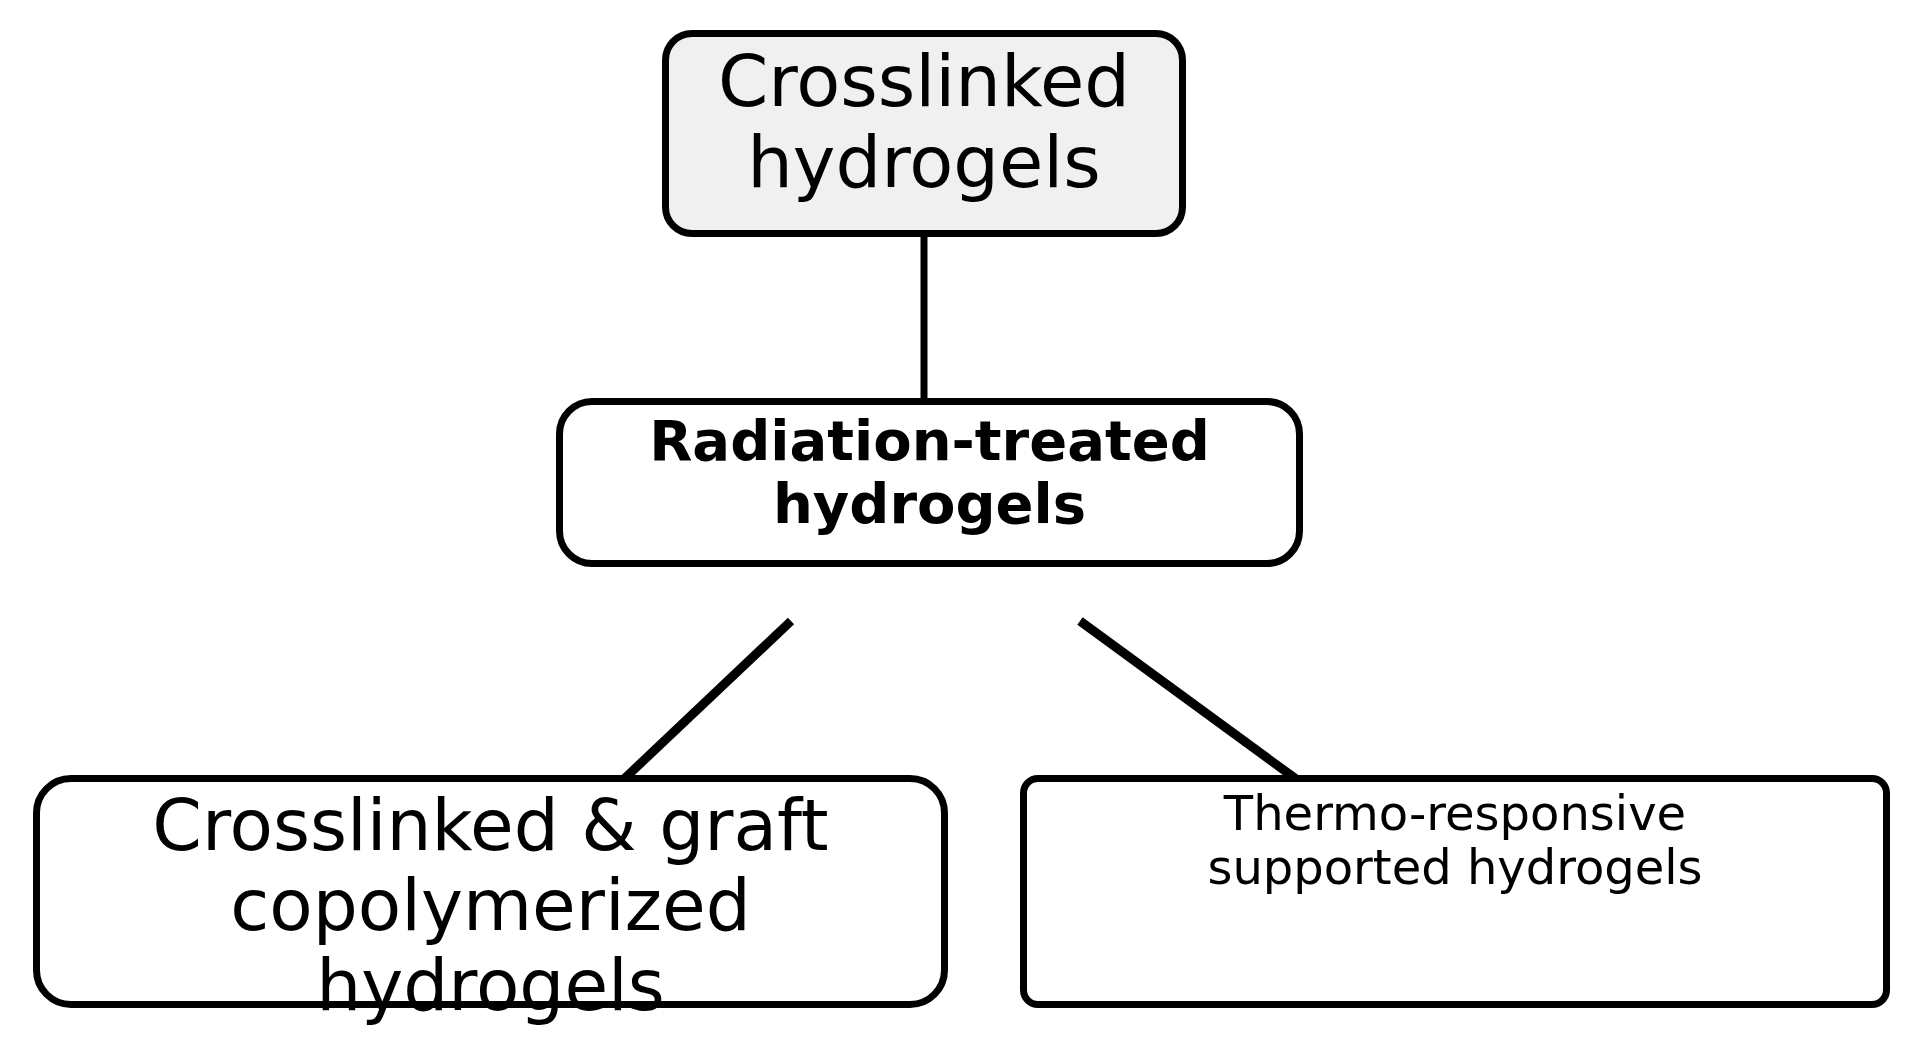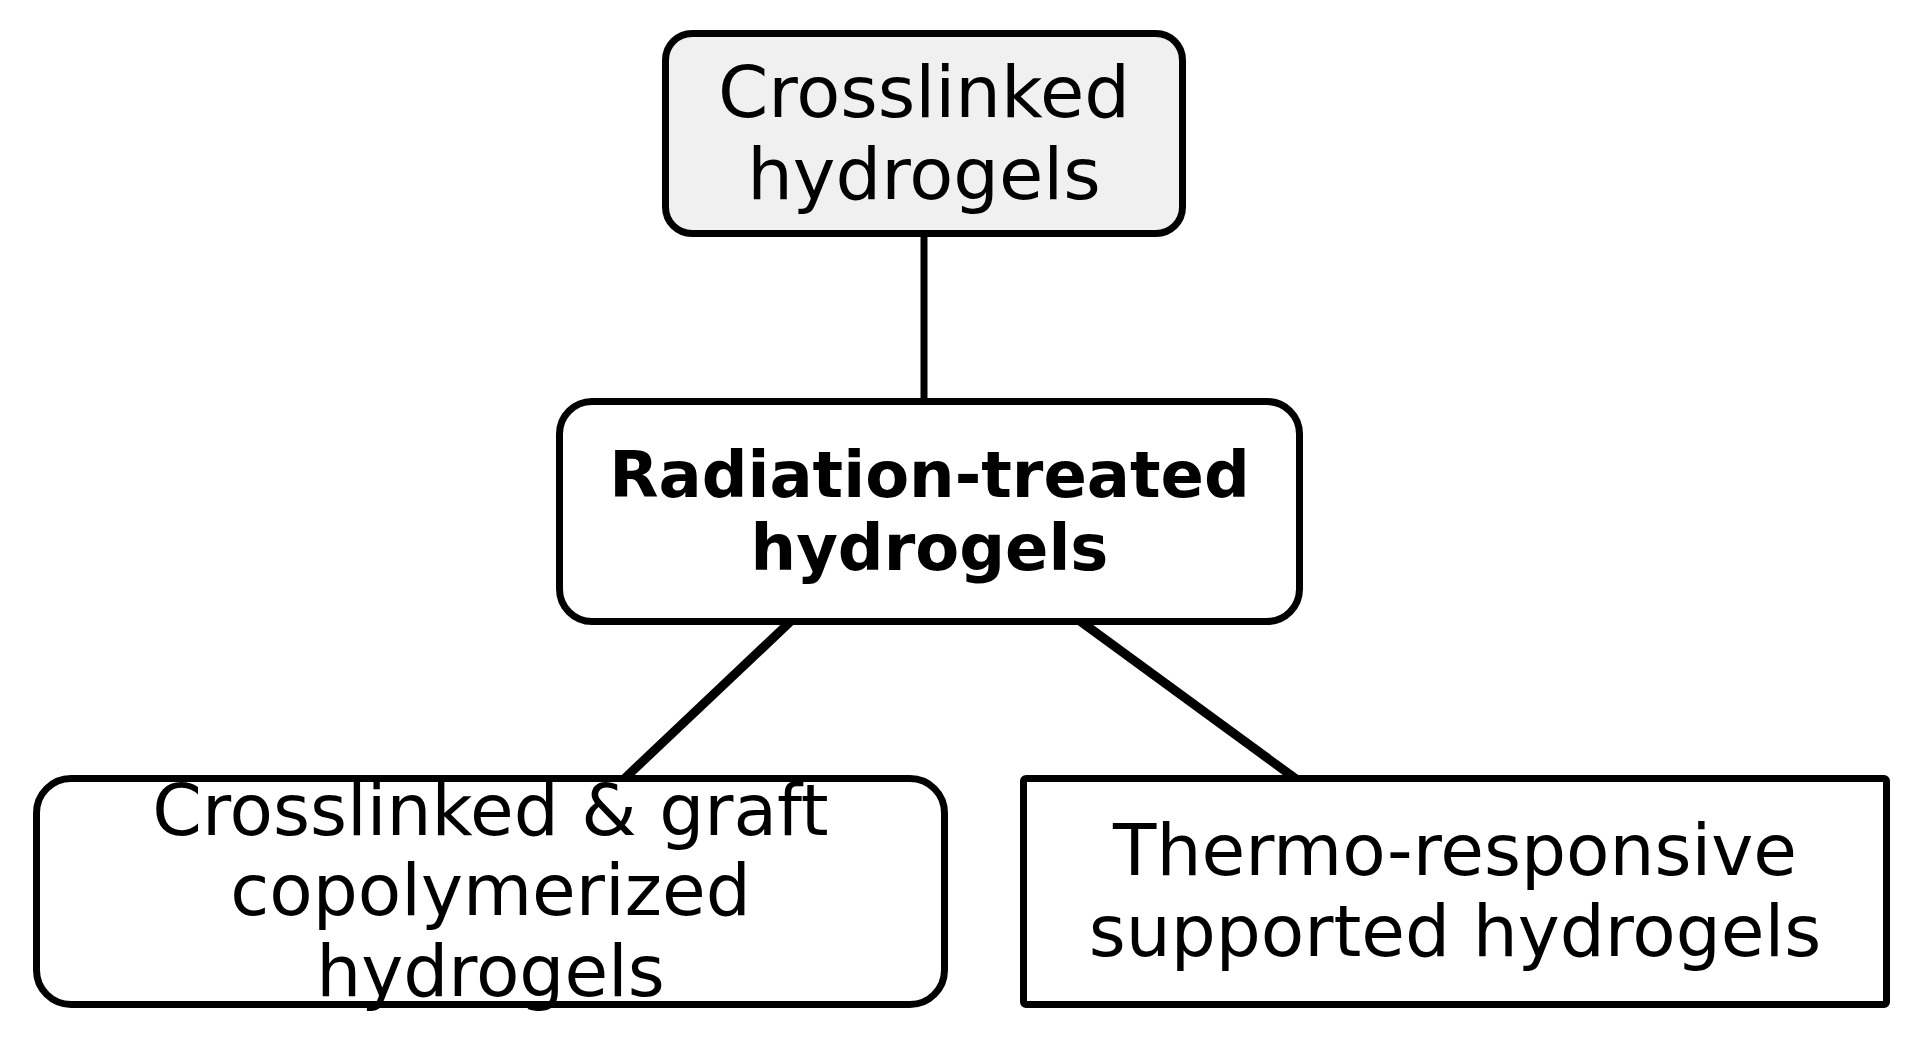--- a/index.html
+++ b/index.html
@@ -24,21 +24,20 @@
     width: 1914px;
     height: 1051px;
     pointer-events: none;
   }
   .node {
     position: absolute;
     box-sizing: border-box;
     border: 7px solid #000000;
     border-radius: 34px;
     display: flex;
-    align-items: center;
     justify-content: center;
     text-align: center;
     color: #000000;
     line-height: 1.13;
     padding: 4px 16px;
     white-space: pre-line;
     z-index: 2;
   }
   .node-text {
     display: block;
@@ -54,23 +53,23 @@
     background: #f0f0f0;
     font-size: 72px;
     border-radius: 30px;
   }
 
   
   #node-radiation-treated-hydrogels {
     left: 556px;
     top: 398px;
     width: 747px;
-    height: 227px;
+    height: 169px;
     background: #ffffff;
-    font-size: 64px;
+    font-size: 56px;
     font-weight: bold;
     border-radius: 36px;
   }
 
   
   #node-crosslinked-graft-copolymerized {
     left: 33px;
     top: 775px;
     width: 915px;
     height: 233px;
@@ -79,22 +78,22 @@
     border-radius: 38px;
   }
 
   
   #node-thermo-responsive-supported {
     left: 1020px;
     top: 775px;
     width: 870px;
     height: 233px;
     background: #ffffff;
-    font-size: 71px;
-    border-radius: 6px;
+    font-size: 48px;
+    border-radius: 18px;
   }
 </style>
 </head>
 <body>
 
 <div id="canvas">
 
   <svg id="connector-layer" viewBox="0 0 1914 1051" width="1914" height="1051" xmlns="http://www.w3.org/2000/svg">
     <line x1="924" y1="233" x2="924" y2="402" stroke="#000000" stroke-width="7" stroke-linecap="butt"></line>
     <line x1="791" y1="621" x2="624" y2="779" stroke="#000000" stroke-width="9" stroke-linecap="butt"></line>

